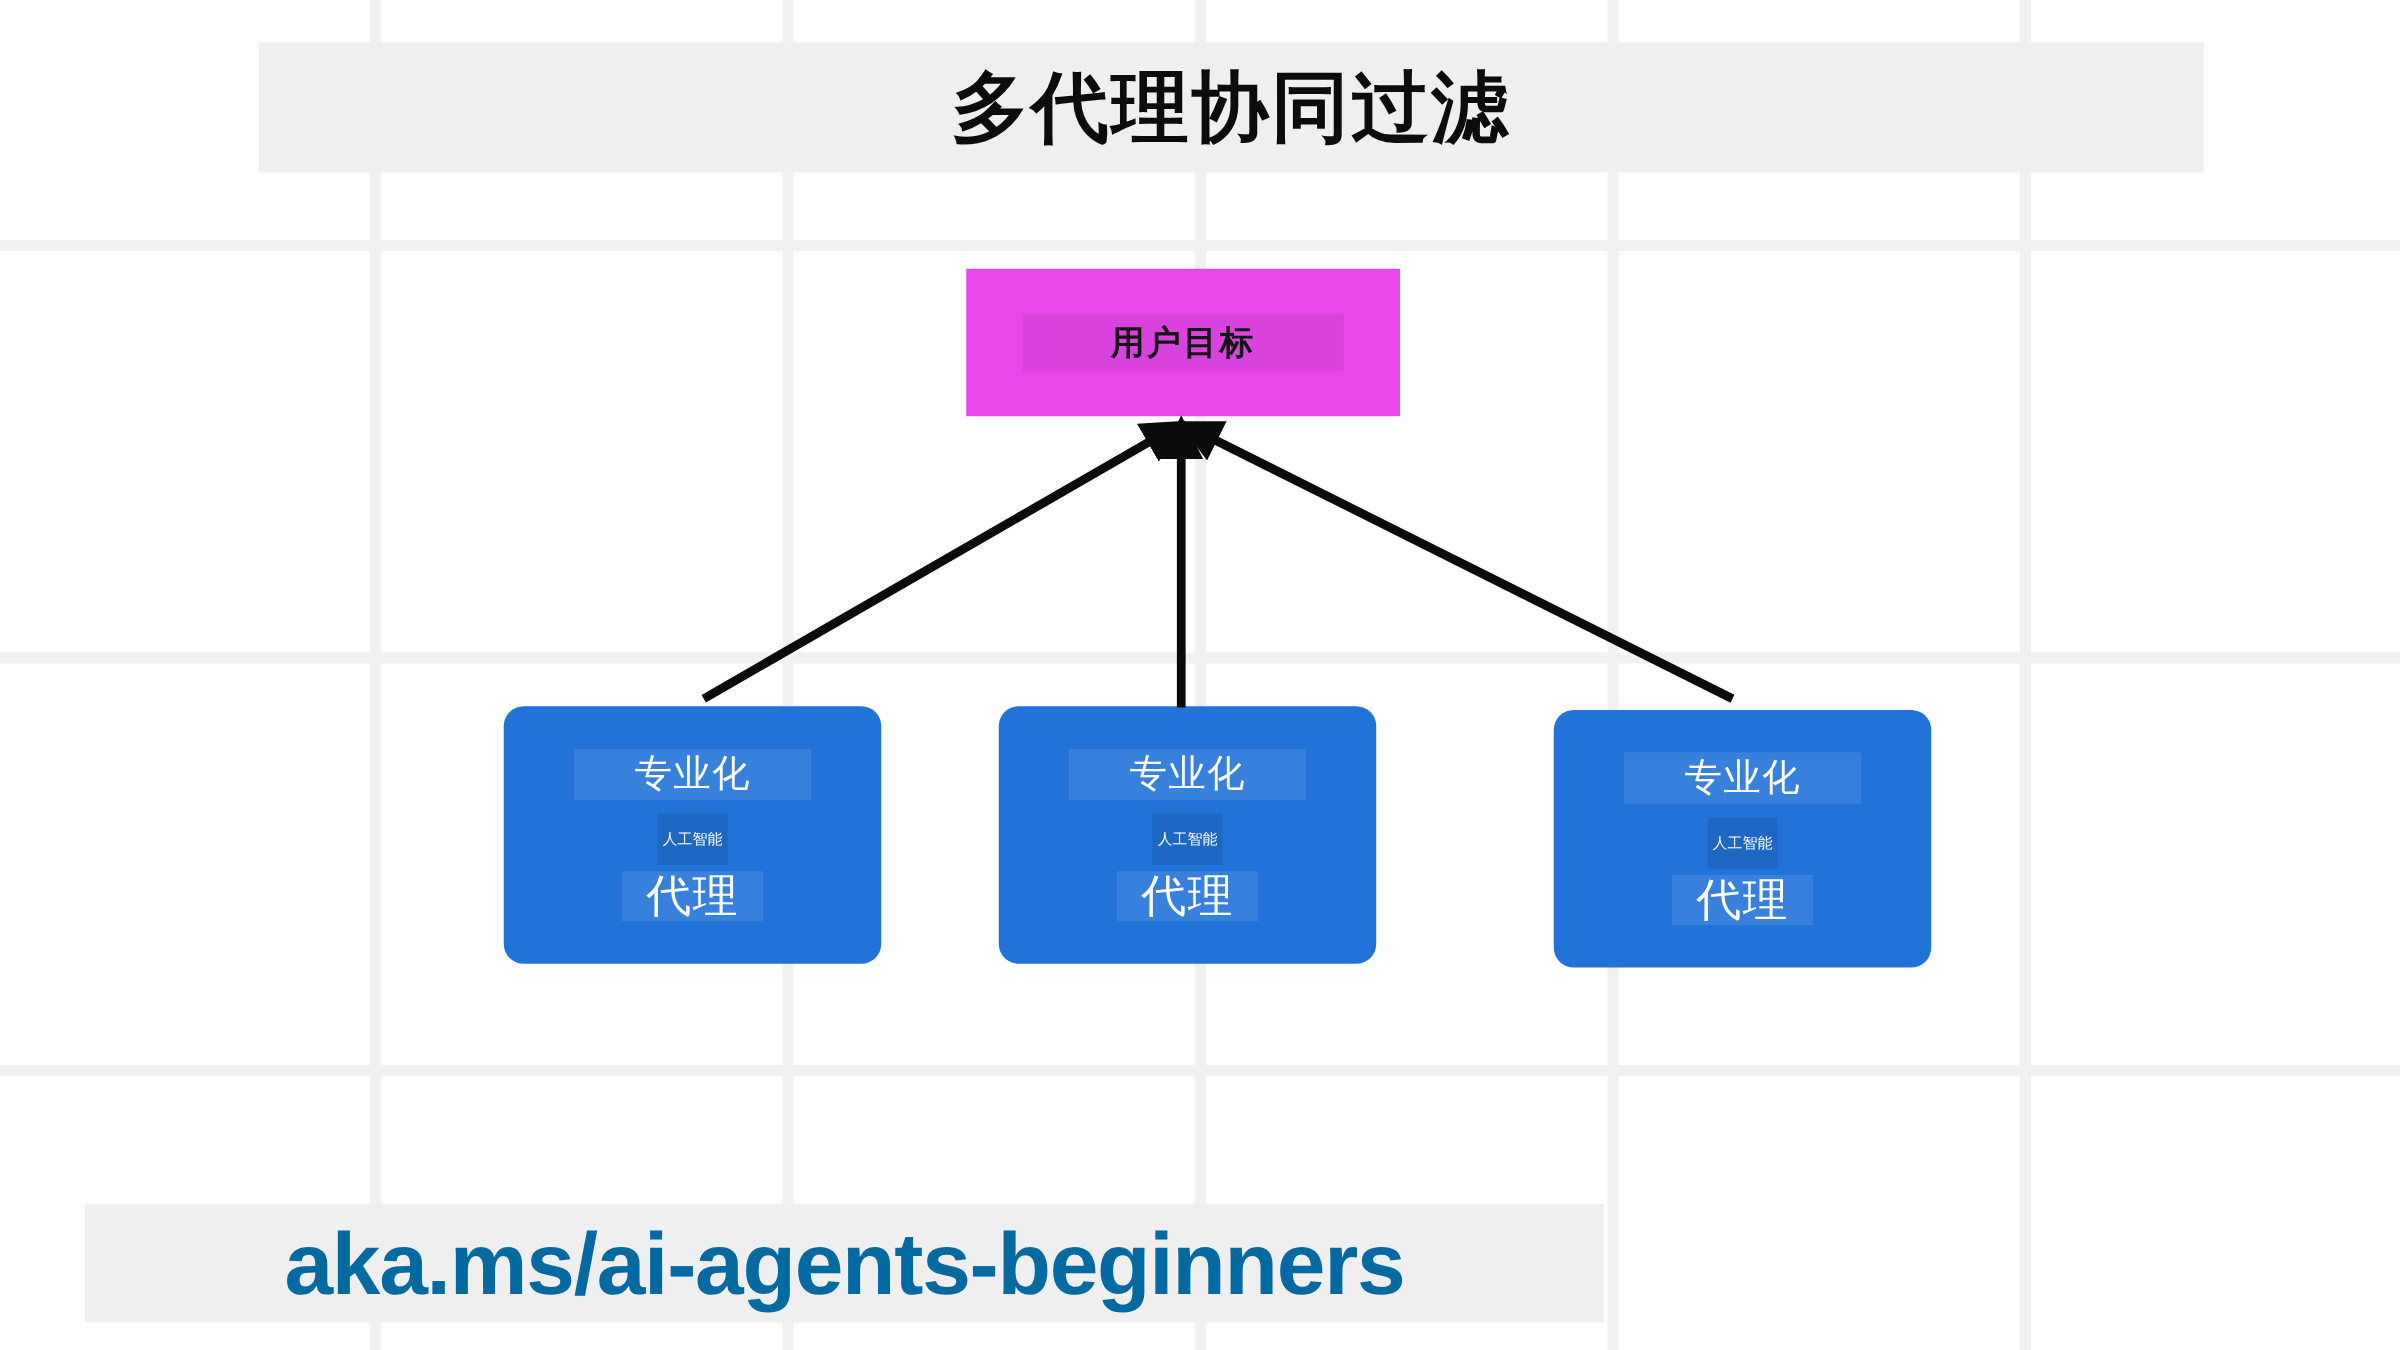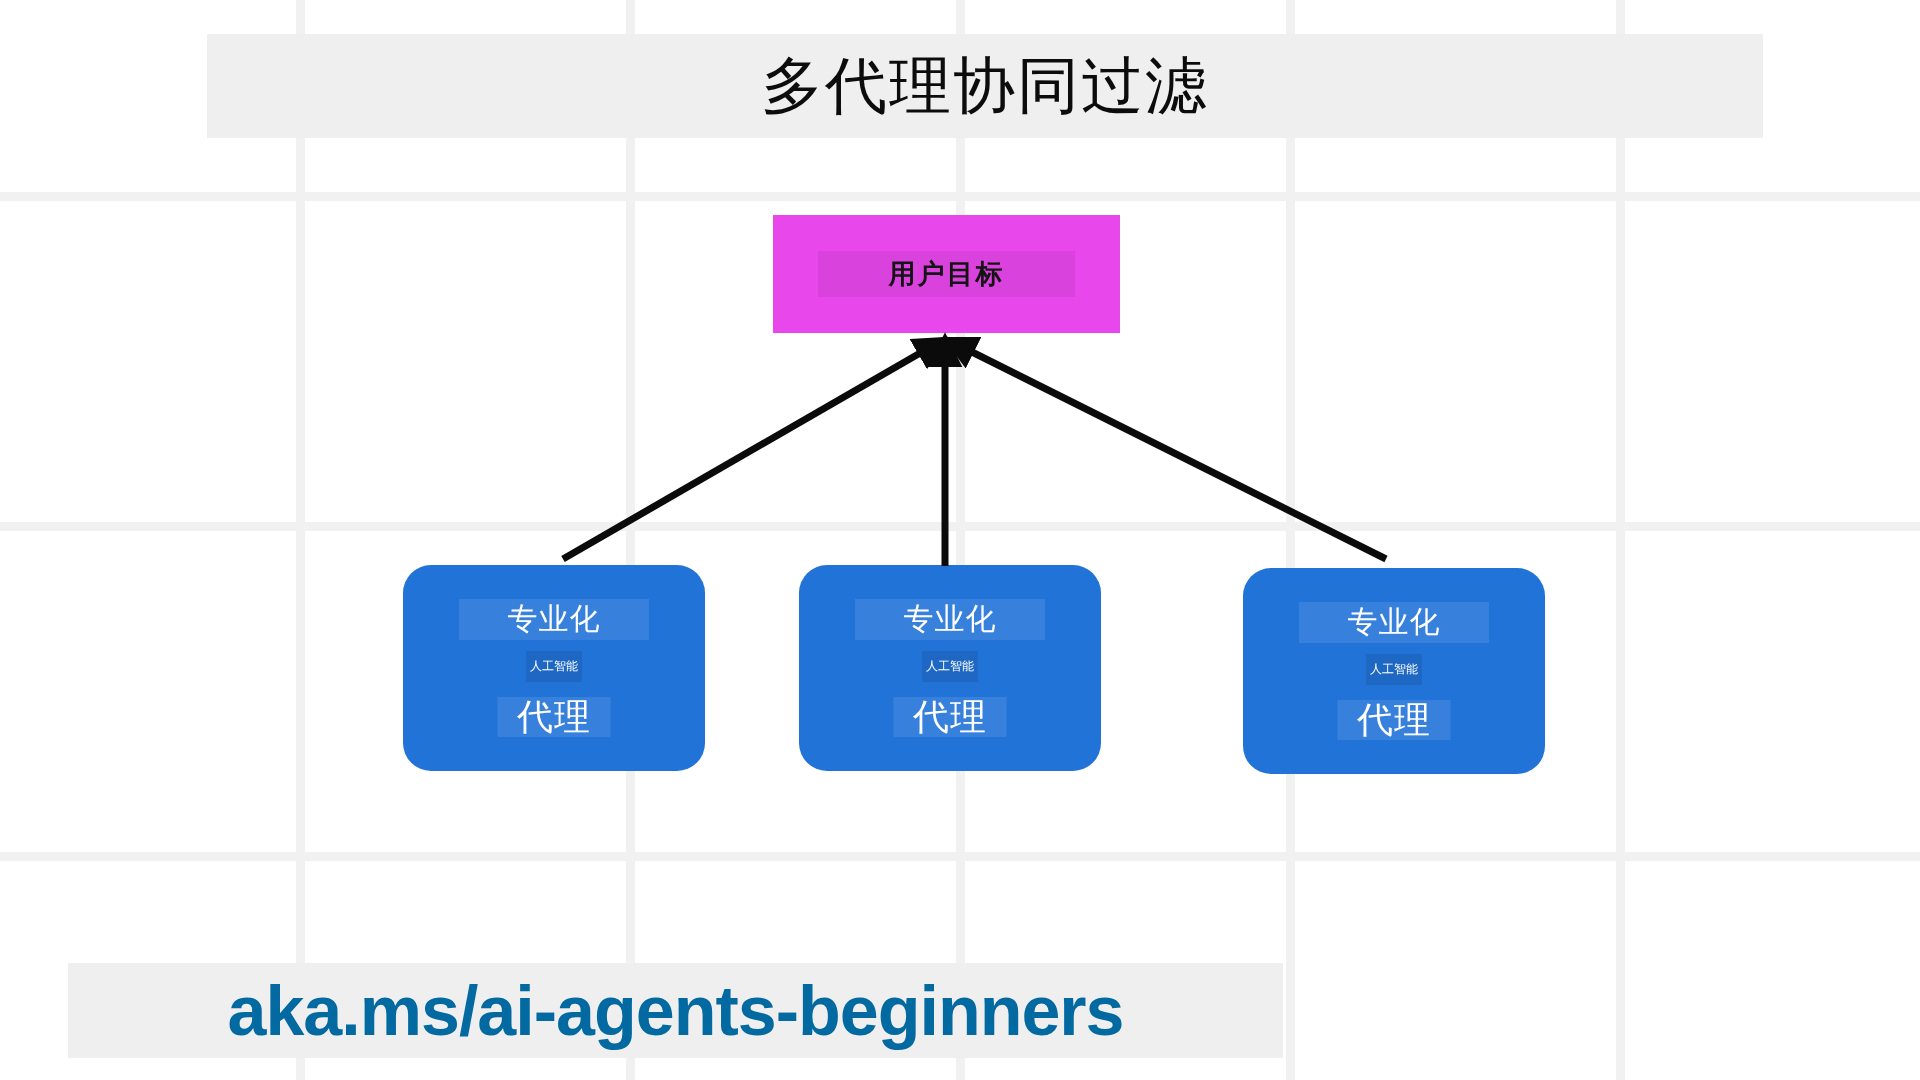--- a/index.html
+++ b/index.html
@@ -20,21 +20,21 @@
     background-size: 330px 1080px, 1920px 330px;
     background-position: 296px 0px, 0px 192px;
     background-repeat: repeat, repeat;
   }
 
   .title-banner {
     position: absolute; left: 207px; top: 34px;
     width: 1556px; height: 104px;
     background: #efefef;
     display: flex; align-items: center; justify-content: center;
-    font-size: 62px; font-weight: 400; color: #0c0c0c;
+    font-size: 62px; font-weight: 700; color: #0c0c0c;
     letter-spacing: 2px;
   }
 
   .goal-node {
     position: absolute; left: 773px; top: 215px;
     width: 347px; height: 118px;
     background: #e847ec;
   }
   .goal-band {
     position: absolute; left: 45px; top: 36px;
@@ -43,34 +43,34 @@
     display: flex; align-items: center; justify-content: center;
     font-size: 27px; font-weight: 600; color: #141414;
     letter-spacing: 2px;
     font-family: Liberation Mono, monospace;
   }
 
   .agent-node {
     position: absolute;
     width: 302px; height: 206px;
     background: #2173d8;
-    border-radius: 28px;
+    border-radius: 16px;
   }
   .agent-0 { left: 403px; top: 565px; }
   .agent-1 { left: 799px; top: 565px; }
   .agent-2 { left: 1243px; top: 568px; }
 
   .band {
     position: absolute; left: 50%;
     transform: translateX(-50%);
     display: flex; align-items: center; justify-content: center;
     color: #ffffff; white-space: nowrap;
   }
   .band-spec { top: 34px;  width: 190px; height: 41px; background: rgba(255,255,255,0.10); font-size: 30px; font-weight: 500; letter-spacing: 1px; }
-  .band-ai   { top: 86px;  width: 56px;  height: 31px; background: rgba(0,0,0,0.09);       font-size: 12px; }
+  .band-ai   { top: 86px;  width: 56px;  height: 41px; background: rgba(0,0,0,0.09);       font-size: 12px; }
   .band-role { top: 132px; width: 113px; height: 40px; background: rgba(255,255,255,0.10); font-size: 36px; font-weight: 500; letter-spacing: 1px; }
 
   .arrows-layer {
     position: absolute; left: 0; top: 0;
     width: 1920px; height: 1080px;
     pointer-events: none;
     z-index: 5;
   }
   .arrow-line { stroke: #0b0b0b; stroke-width: 7; }
 

